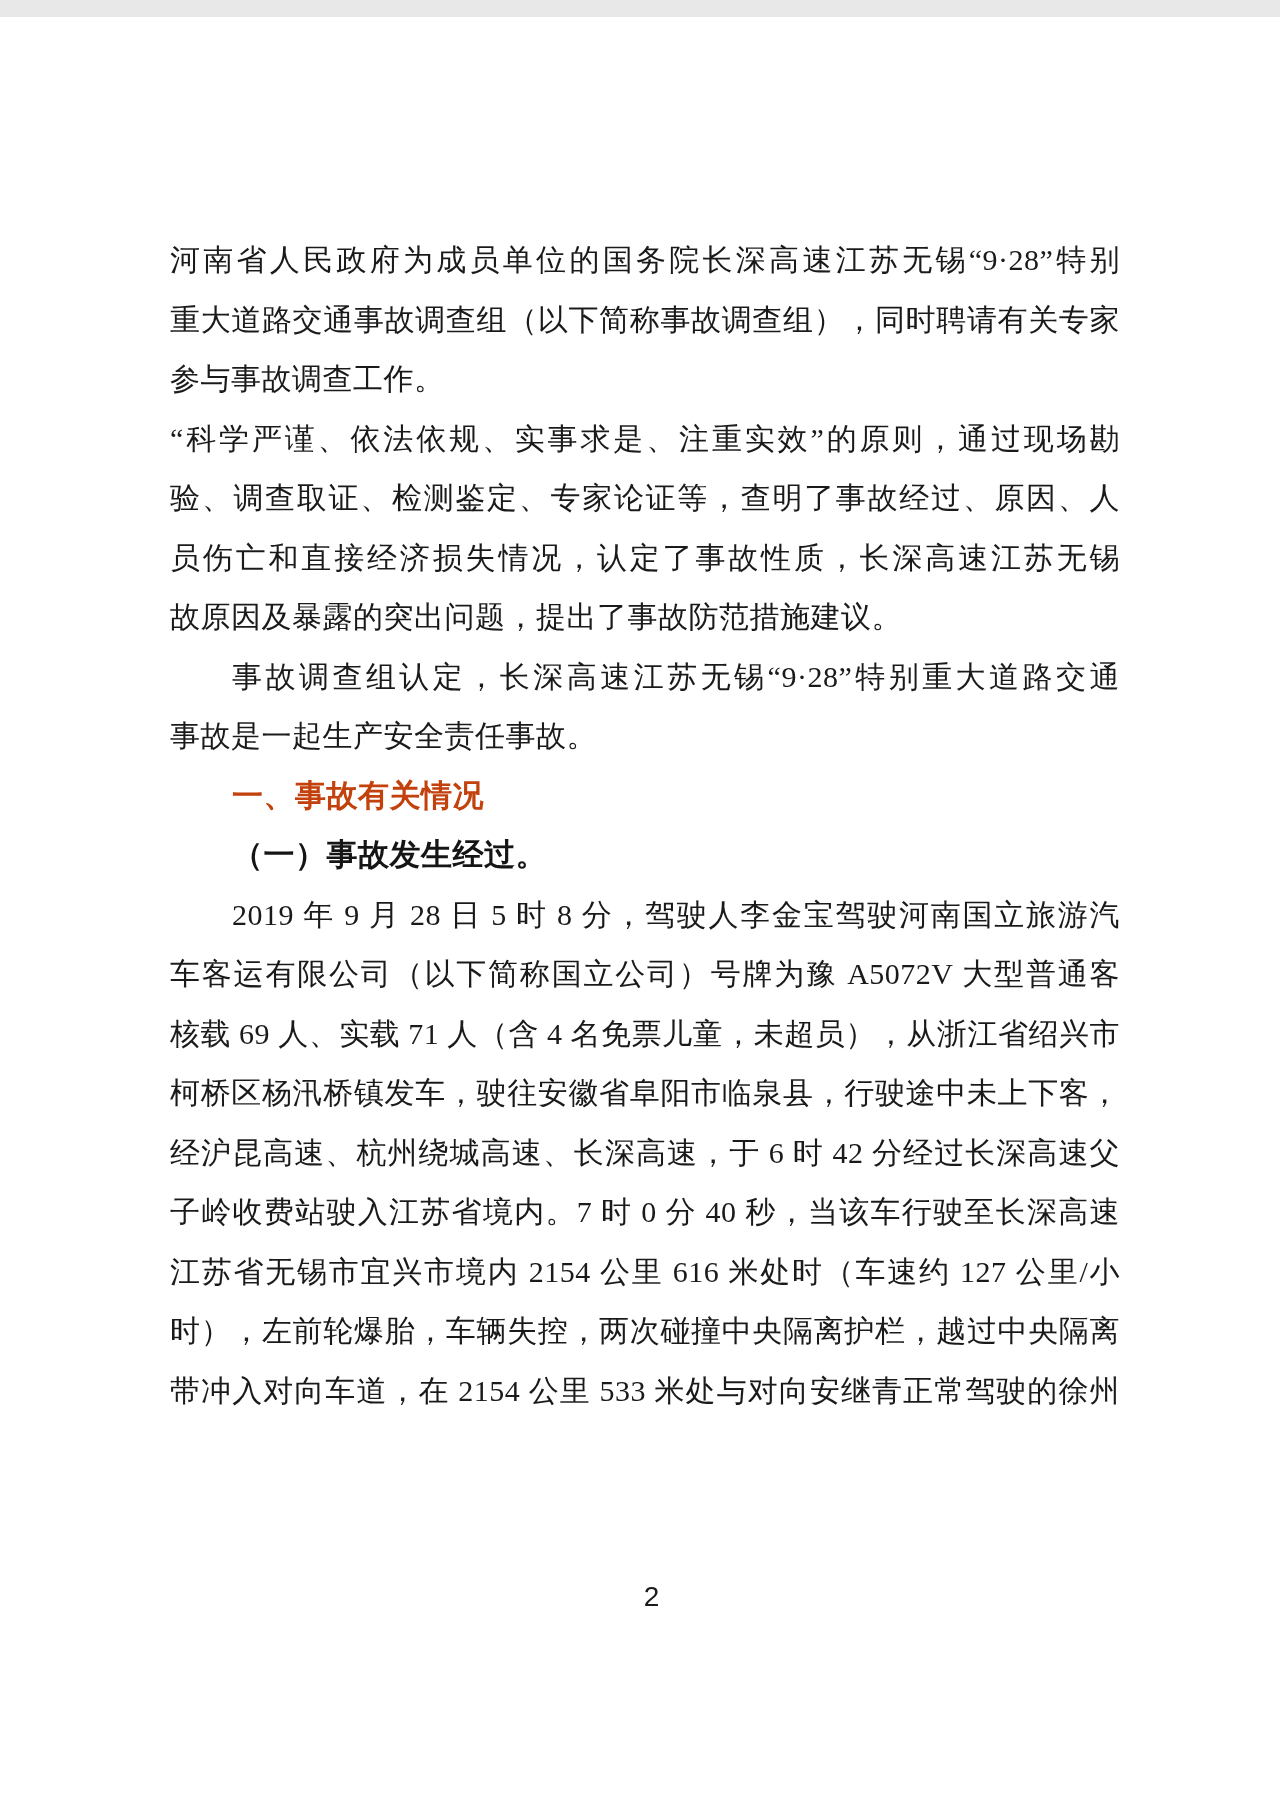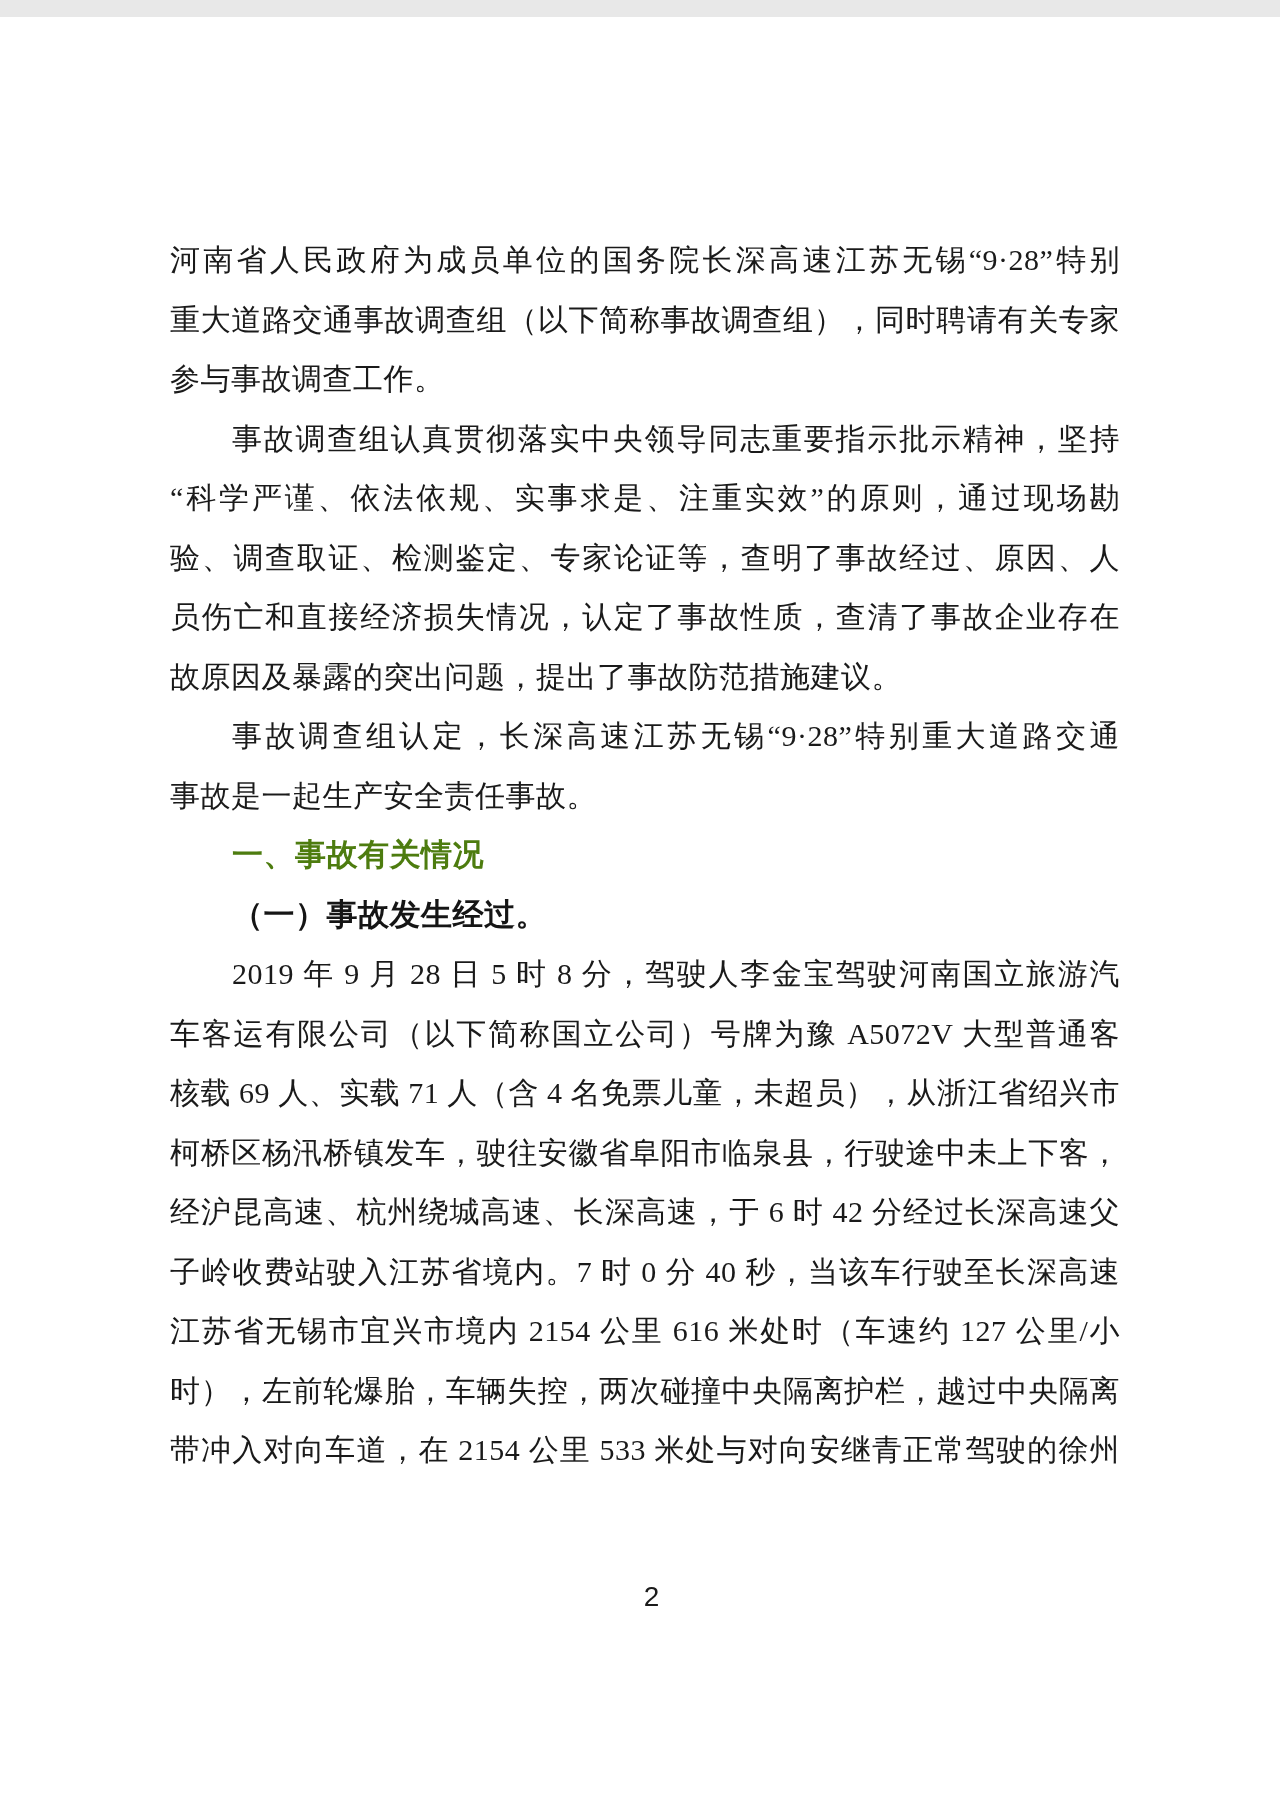--- a/index.html
+++ b/index.html
@@ -40,21 +40,21 @@
   .line.parend {
     text-align: center;
     text-align-last: left;
   }
   .line.h1 {
     font-family: "Liberation Sans", "DejaVu Sans", sans-serif;
     font-weight: 700;
     font-size: 31px;
     text-align: left;
     text-align-last: left;
-    color: #4d7c0f;
+    color: #c2410c;
   }
   .line.h2 {
     font-weight: 700;
     font-size: 31px;
     text-align: center;
     text-align-last: left;
     color: #151515;
   }
   .pagenum {
     position: absolute;
@@ -70,24 +70,23 @@
   }
 </style>
 </head>
 <body>
 
 <div class="page">
   <div class="textblock">
       <div class="line">河南省人民政府为成员单位的国务院长深高速江苏无锡“9·28”特别</div>
       <div class="line">重大道路交通事故调查组（以下简称事故调查组），同时聘请有关专家</div>
       <div class="line parend">参与事故调查工作。</div>
-      <div class="line indent">事故调查组认真贯彻落实中央领导同志重要指示批示精神，坚持</div>
       <div class="line">“科学严谨、依法依规、实事求是、注重实效”的原则，通过现场勘</div>
       <div class="line">验、调查取证、检测鉴定、专家论证等，查明了事故经过、原因、人</div>
-      <div class="line">员伤亡和直接经济损失情况，认定了事故性质，查清了事故企业存在</div>
+      <div class="line">员伤亡和直接经济损失情况，认定了事故性质，长深高速江苏无锡</div>
       <div class="line parend">故原因及暴露的突出问题，提出了事故防范措施建议。</div>
       <div class="line indent">事故调查组认定，长深高速江苏无锡“9·28”特别重大道路交通</div>
       <div class="line parend">事故是一起生产安全责任事故。</div>
       <div class="line h1 indent parend">一、事故有关情况</div>
       <div class="line h2 indent parend">（一）事故发生经过。</div>
       <div class="line indent">2019 年 9 月 28 日 5 时 8 分，驾驶人李金宝驾驶河南国立旅游汽</div>
       <div class="line">车客运有限公司（以下简称国立公司）号牌为豫 A5072V 大型普通客车，</div>
       <div class="line">核载 69 人、实载 71 人（含 4 名免票儿童，未超员），从浙江省绍兴市</div>
       <div class="line">柯桥区杨汛桥镇发车，驶往安徽省阜阳市临泉县，行驶途中未上下客，</div>
       <div class="line">经沪昆高速、杭州绕城高速、长深高速，于 6 时 42 分经过长深高速父</div>

